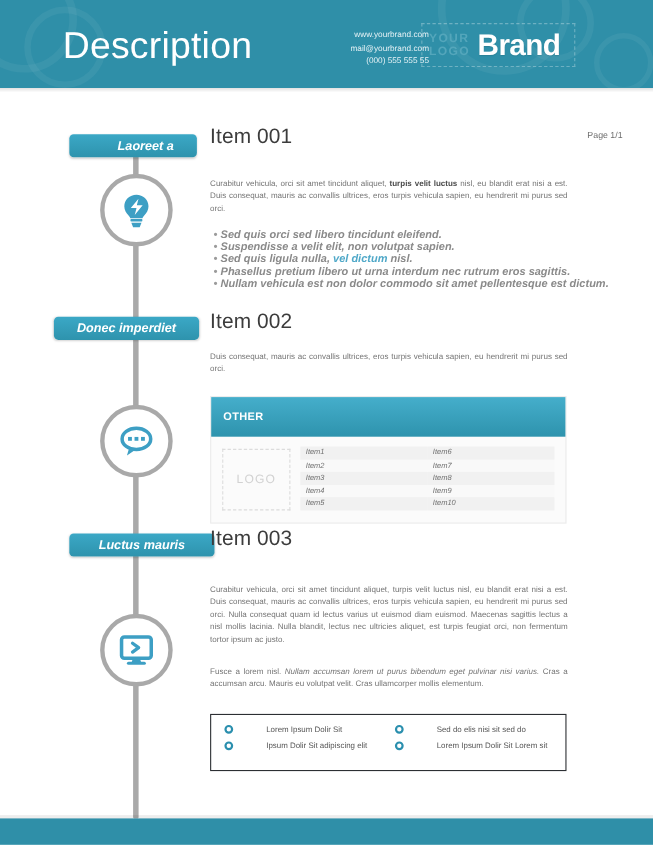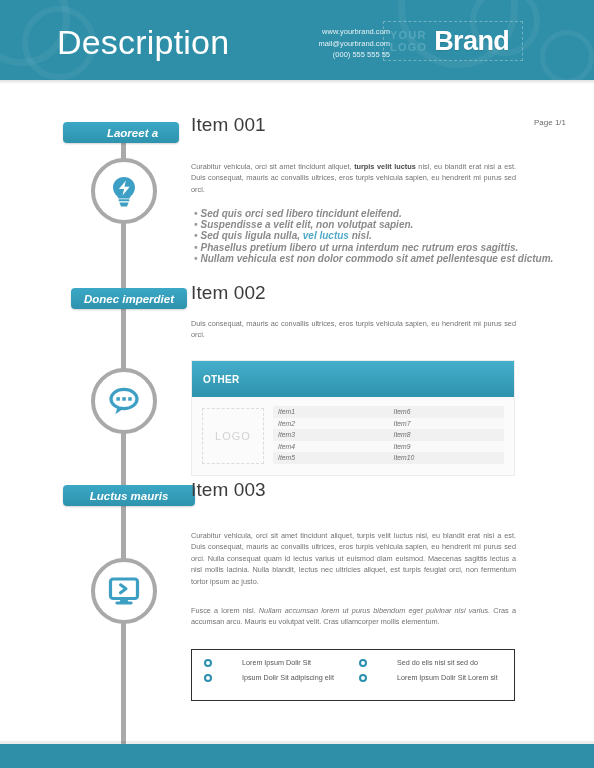--- a/index.html
+++ b/index.html
@@ -343,26 +343,26 @@
     </div>
 
     <div class="item-title" style="left:191px; top:30px;">Item 001</div>
     <div class="page-num" style="top:34px;">Page 1/1</div>
 
     <div class="body-text" style="left:191px; top:77px; width:325px;">Curabitur vehicula, orci sit amet tincidunt aliquet, <b>turpis velit luctus</b> nisl, eu blandit erat nisi a est. Duis consequat, mauris ac convallis ultrices, eros turpis vehicula sapien, eu hendrerit mi purus sed orci.</div>
 
     <div class="bullets" style="left:194px; top:124px; width:330px;">
         <div><span class="dot">•</span>Sed quis orci sed libero tincidunt eleifend.</div>
         <div><span class="dot">•</span>Suspendisse a velit elit, non volutpat sapien.</div>
-        <div><span class="dot">•</span>Sed quis ligula nulla, <span class="hl">vel luctus</span> nisl.</div>
+        <div><span class="dot">•</span>Sed quis ligula nulla, <span class="hl">vel dictum</span> nisl.</div>
         <div><span class="dot">•</span>Phasellus pretium libero ut urna interdum nec rutrum eros sagittis.</div>
         <div><span class="dot">•</span>Nullam vehicula est non dolor commodo sit amet pellentesque est dictum.</div>
       </div>
 
-    <div class="tab" style="left:71px; top:204px; width:116px;">
+    <div class="tab" style="left:49px; top:204px; width:132px;">
       <span>Donec imperdiet</span>
     </div>
 
     <div class="node" style="left:91px; top:284px;">
       <svg width="34" height="34" viewBox="0 0 34 34">
         <ellipse cx="17" cy="15" rx="13" ry="9.6" fill="none" stroke="#3d9fc4" stroke-width="3.2"></ellipse>
         <path d="M10.6 22.6 l-2.2 7.6 l7.4-5.2 Z" fill="#3d9fc4"></path>
         <rect x="9.4" y="13.2" width="3.5" height="3.5" fill="#3d9fc4"></rect>
         <rect x="15.3" y="13.2" width="3.5" height="3.5" fill="#3d9fc4"></rect>
         <rect x="21.2" y="13.2" width="3.5" height="3.5" fill="#3d9fc4"></rect>

